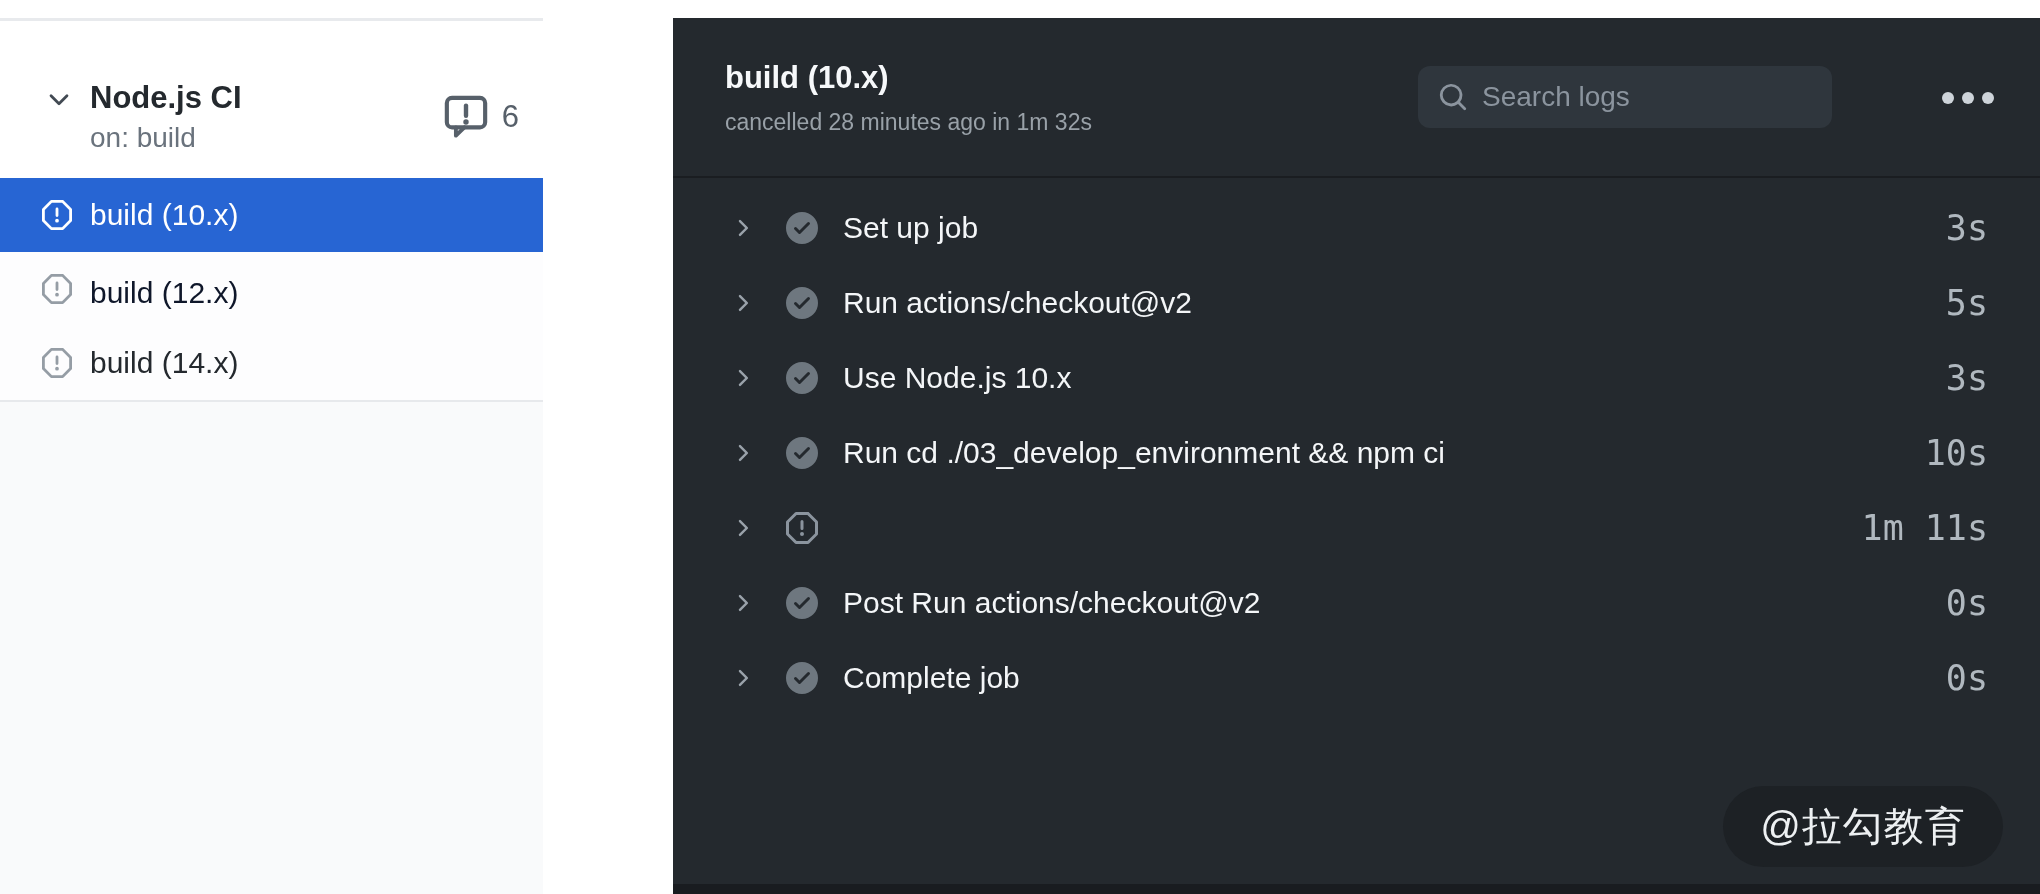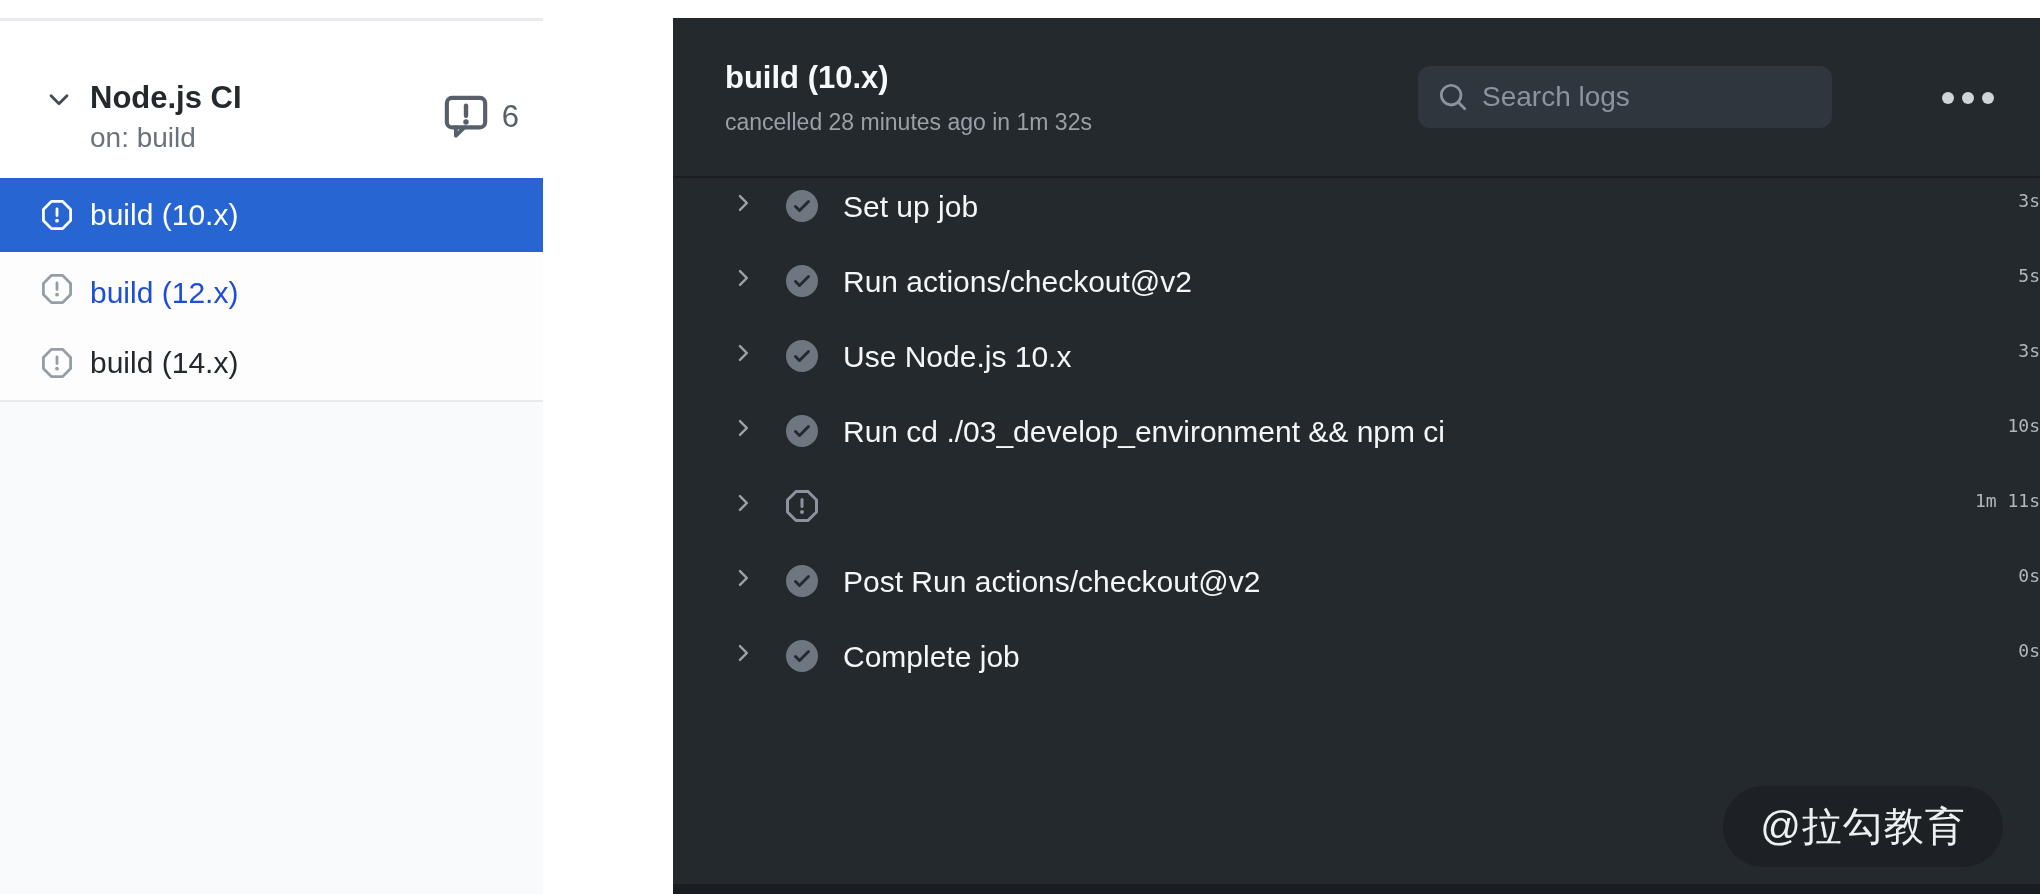--- a/index.html
+++ b/index.html
@@ -18,43 +18,43 @@
   .annotations svg { width:44px; height:44px; }
   .annotation-count { font-size:31px; color:#57606a; }
 
   .job-list { position:absolute; top:178px; left:0; width:100%; border-bottom:2px solid #e7e9ec; background:#fdfdfe; }
   .job-row { display:flex; align-items:center; height:74px; padding-left:42px; gap:18px; cursor:pointer; }
   .job-row .octagon-icon { width:30px; height:30px; color:#959da5; flex:none; }
   .job-label { font-size:30px; color:#24292e; }
   .job-row.job-selected { background:#2765d3; }
   .job-row.job-selected .octagon-icon { color:#ffffff; }
   .job-row.job-selected .job-label { color:#ffffff; }
-  .job-row.job-link .job-label { color:#1d4ed8;margin-top:8px; }
+  .job-row.job-link .job-label { color:#0f172a;margin-top:8px; }
   .sidebar-lower { position:absolute; top:402px; left:0; bottom:0; width:100%; background:#f9fafb; }
 
   
   .panel { position:absolute; left:673px; top:18px; right:0; bottom:0; background:#24292e; }
   .panel-header { position:relative; height:160px; border-bottom:2px solid #1a1d21; }
   .panel-title { position:absolute; left:52px; top:42px; font-size:31px; line-height:36px; font-weight:700; color:#f6f8fa; }
   .panel-status { position:absolute; left:52px; top:88px; font-size:23px; line-height:32px; color:#99a1a8; }
 
   .search-box { position:absolute; left:745px; top:48px; width:414px; height:62px; background:#2f363d; border-radius:12px;padding-left:23px; }
   .search-box .search-icon { position:absolute; left:20px; top:16px; width:30px; height:30px; color:#8b949e; }
   .search-box input { position:absolute; left:0; top:0; width:100%; height:100%; padding-left:64px; background:transparent; border:none; outline:none; font-family:"Liberation Sans", sans-serif; font-size:28px; color:#e6ebf0; }
   .search-box input::placeholder { color:#8b949e; opacity:1; }
   .kebab-icon { position:absolute; right:44px; top:66px; width:56px; height:28px; color:#ced4da; cursor:pointer; }
 
   .steps { padding-top:12px; }
-  .step-row { display:flex; align-items:flex-start; height:75px; padding-left:56px; cursor:pointer; }
+  .step-row { display:flex; align-items:center; height:75px; padding-left:56px; padding-right:52px; cursor:pointer; }
   .step-chevron { width:26px; height:26px; color:#9aa2aa; flex:none; margin-right:31px; }
   .step-status { width:32px; height:32px; flex:none; margin-right:25px; }
   .step-status.check-icon { color:#6e777f; }
   .step-status.stop-icon { color:#8b949e; }
   .step-name { font-size:30px; color:#f4f6f8; }
-  .step-duration { margin-left:auto; font-family:"DejaVu Sans Mono", monospace; font-size:18px; color:#b0b8bf; }
+  .step-duration { margin-left:auto; font-family:"DejaVu Sans Mono", monospace; font-size:35px; color:#b0b8bf; }
 
   .watermark { position:absolute; right:37px; top:768px; width:280px; height:81px; border-radius:41px; background:#1d2125; display:flex; align-items:center; justify-content:center; font-size:40px; color:#edf0f2; letter-spacing:1px;text-align:right; }
   .bottom-strip { position:absolute; left:0; right:0; bottom:0; height:10px; background:#191c20; }
 
   svg { display:block; }
 </style>
 </head>
 <body>
 
 <div class="screen">

